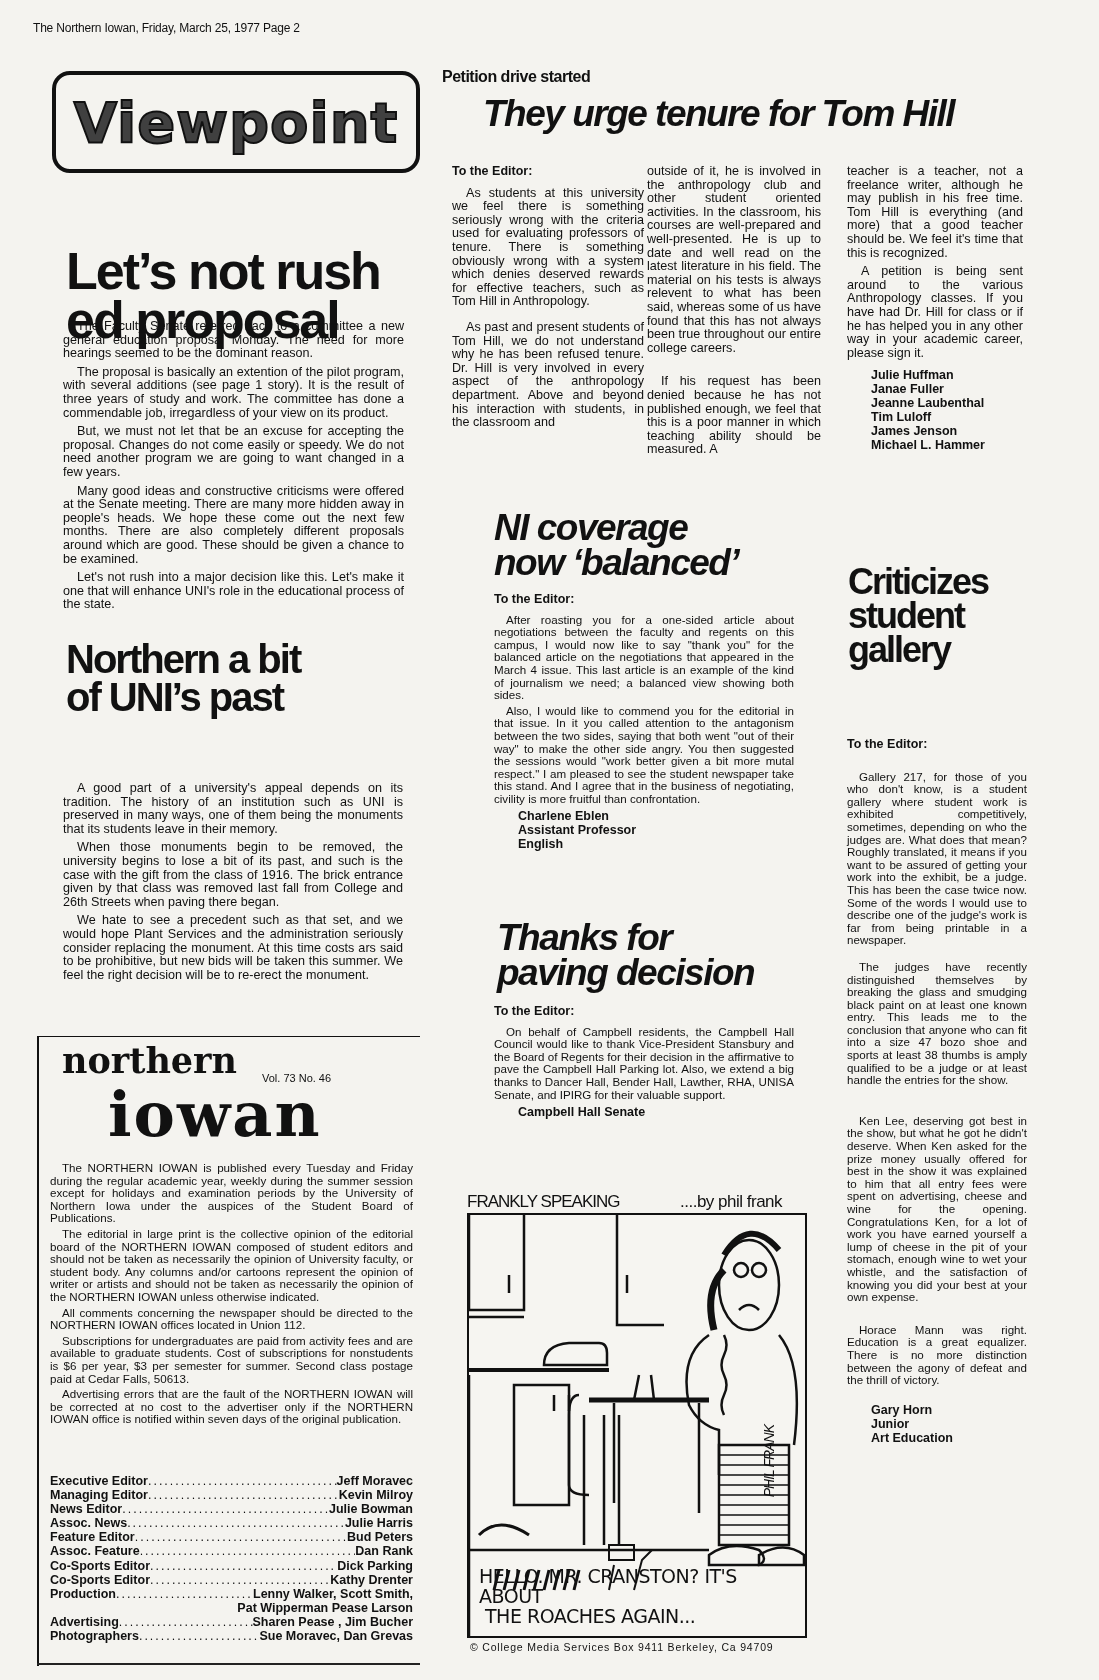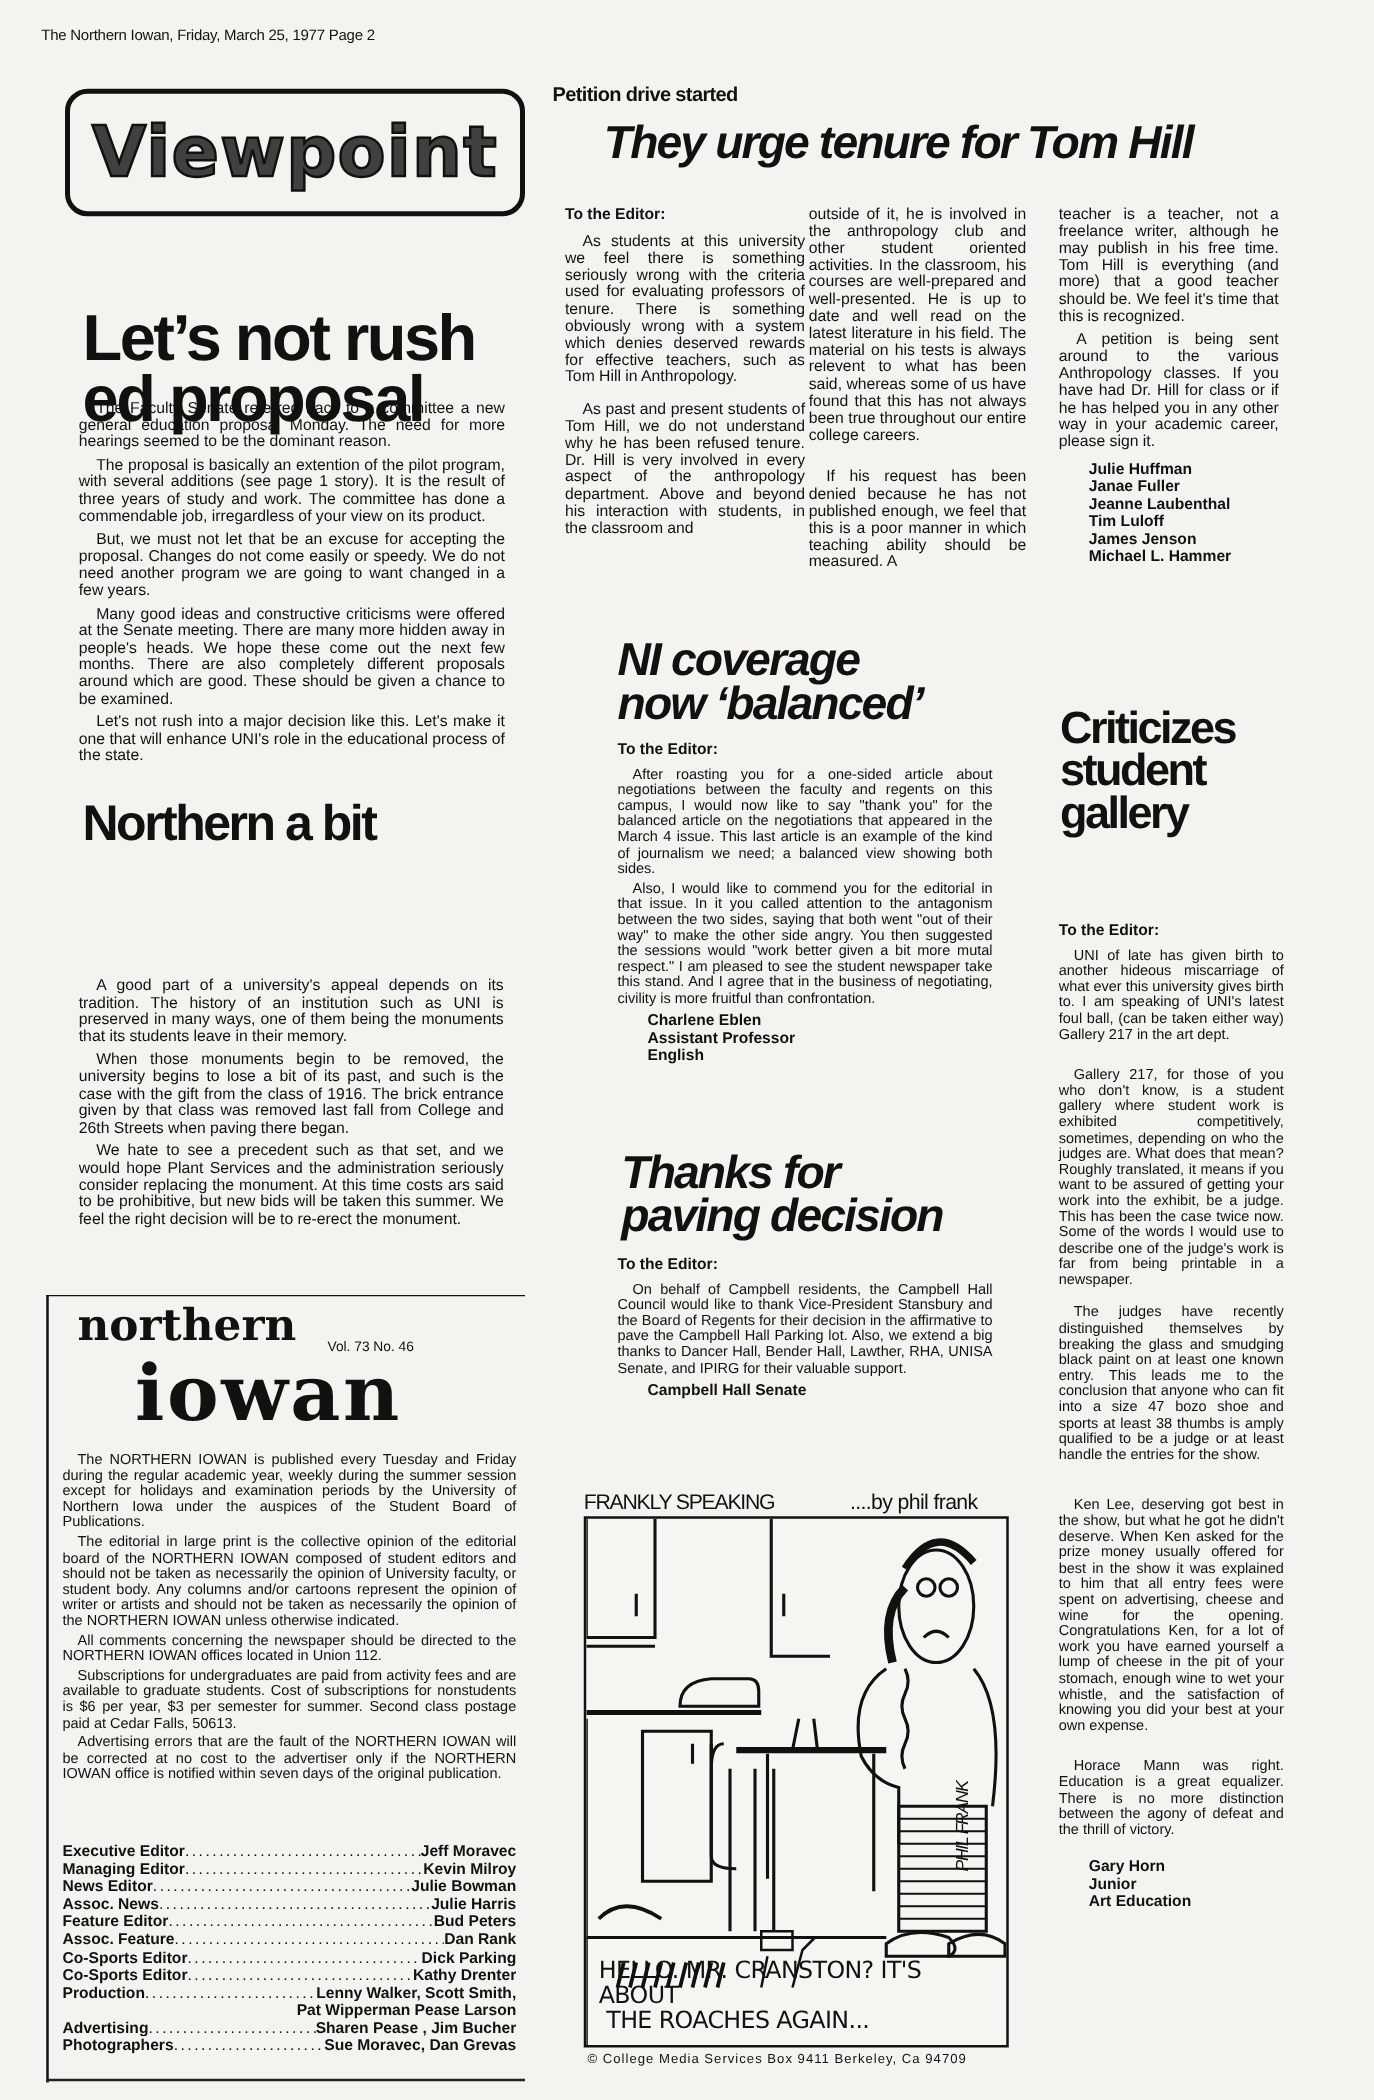--- a/index.html
+++ b/index.html
@@ -88,20 +88,21 @@
 <div id="ed1-body" class="abs body-text">
   <p>The Faculty Senate referred back to a committee a new general education proposal Monday. The need for more hearings seemed to be the dominant reason.</p>
   <p>The proposal is basically an extention of the pilot program, with several additions (see page 1 story). It is the result of three years of study and work. The committee has done a commendable job, irregardless of your view on its product.</p>
   <p>But, we must not let that be an excuse for accepting the proposal. Changes do not come easily or speedy. We do not need another program we are going to want changed in a few years.</p>
   <p>Many good ideas and constructive criticisms were offered at the Senate meeting. There are many more hidden away in people's heads. We hope these come out the next few months. There are also completely different proposals around which are good. These should be given a chance to be examined.</p>
   <p>Let's not rush into a major decision like this. Let's make it one that will enhance UNI's role in the educational process of the state.</p>
 </div>
 
 <div id="ed2-headline" class="abs headline-heavy">
   <div>Northern a bit</div>
+  <div>of UNI’s past</div>
 </div>
 <div id="ed2-body" class="abs body-text">
   <p>A good part of a university's appeal depends on its tradition. The history of an institution such as UNI is preserved in many ways, one of them being the monuments that its students leave in their memory.</p>
   <p>When those monuments begin to be removed, the university begins to lose a bit of its past, and such is the case with the gift from the class of 1916. The brick entrance given by that class was removed last fall from College and 26th Streets when paving there began.</p>
   <p>We hate to see a precedent such as that set, and we would hope Plant Services and the administration seriously consider replacing the monument. At this time costs ars said to be prohibitive, but new bids will be taken this summer. We feel the right decision will be to re-erect the monument.</p>
 </div>
 
 <div id="masthead" class="abs"></div>
 <div id="masthead-bottom" class="abs"></div>
 <div id="mast-northern" class="abs">northern</div>
@@ -226,21 +227,20 @@
   </div>
 </div>
 
 <div id="gal-headline" class="abs headline-heavy">
   <div>Criticizes</div>
   <div>student</div>
   <div>gallery</div>
 </div>
 <div id="gal-body" class="abs small-text">
   <div class="to-editor">To the Editor:</div>
-  <p>UNI of late has given birth to another hideous miscarriage of what ever this university gives birth to. I am speaking of UNI's latest foul ball, (can be taken either way) Gallery 217 in the art dept.</p>
   <p style="margin-top:20px">Gallery 217, for those of you who don't know, is a student gallery where student work is exhibited competitively, sometimes, depending on who the judges are. What does that mean? Roughly translated, it means if you want to be assured of getting your work into the exhibit, be a judge. This has been the case twice now. Some of the words I would use to describe one of the judge's work is far from being printable in a newspaper.</p>
   <p style="margin-top:14px">The judges have recently distinguished themselves by breaking the glass and smudging black paint on at least one known entry. This leads me to the conclusion that anyone who can fit into a size 47 bozo shoe and sports at least 38 thumbs is amply qualified to be a judge or at least handle the entries for the show.</p>
   <p style="margin-top:28px">Ken Lee, deserving got best in the show, but what he got he didn't deserve. When Ken asked for the prize money usually offered for best in the show it was explained to him that all entry fees were spent on advertising, cheese and wine for the opening. Congratulations Ken, for a lot of work you have earned yourself a lump of cheese in the pit of your stomach, enough wine to wet your whistle, and the satisfaction of knowing you did your best at your own expense.</p>
   <p style="margin-top:20px">Horace Mann was right. Education is a great equalizer. There is no more distinction between the agony of defeat and the thrill of victory.</p>
   <div style="padding-left:24px; margin-top:16px">
     <div class="sig">Gary Horn</div>
     <div class="sig">Junior</div>
     <div class="sig">Art Education</div>
   </div>
 </div>

